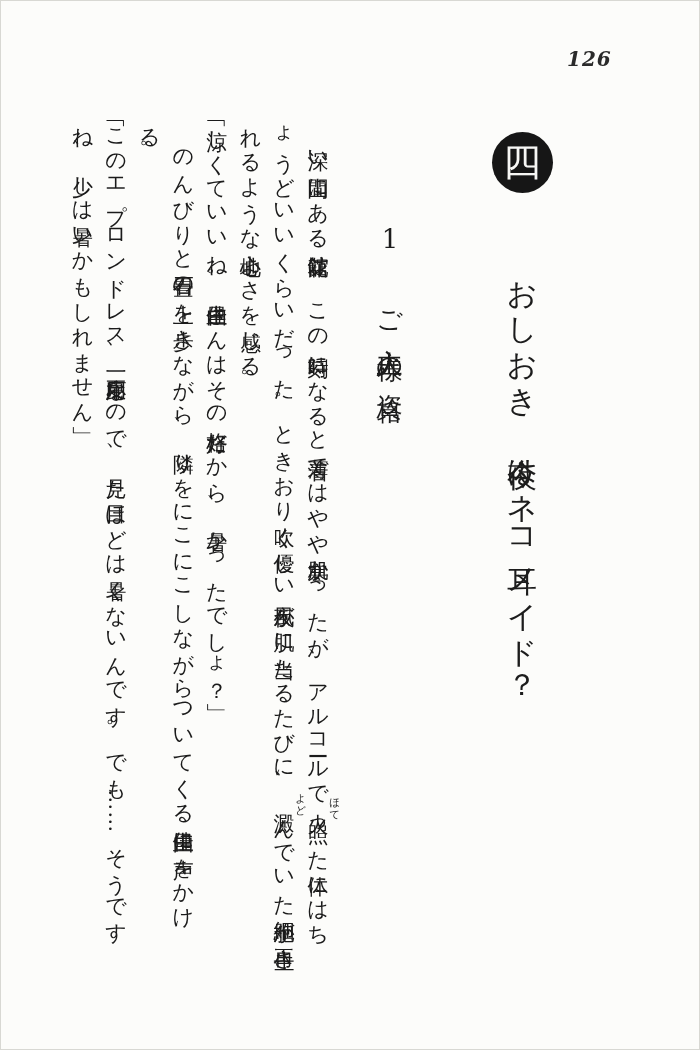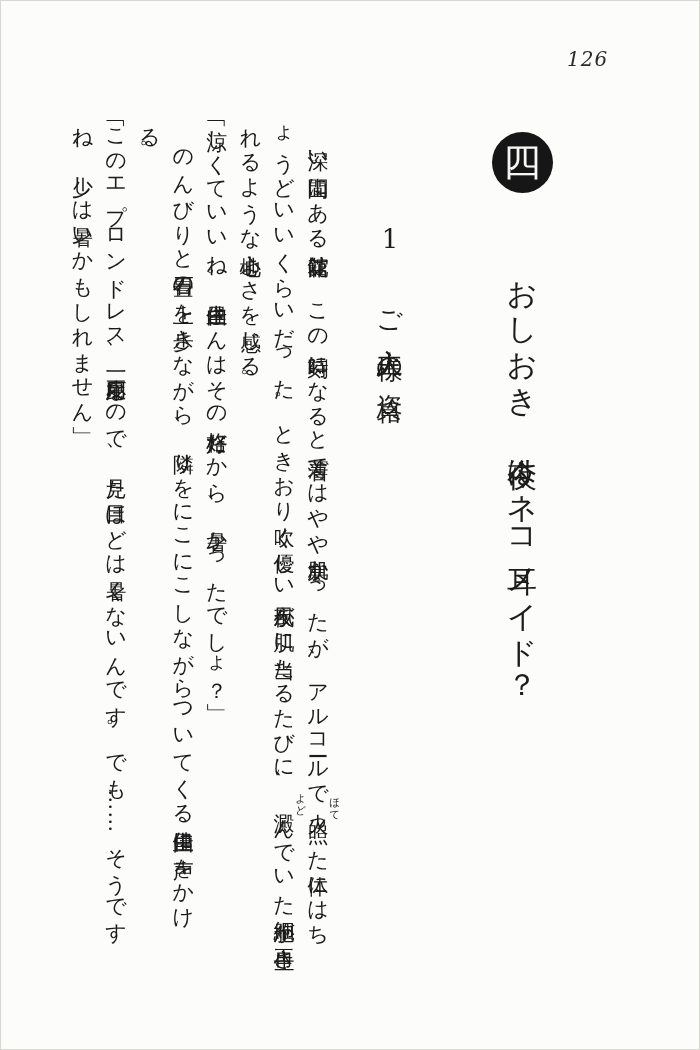--- a/index.html
+++ b/index.html
@@ -20,20 +20,21 @@
   }
   
   .page-number {
     position: absolute;
     top: 46px;
     left: 566px;
     font-size: 20px;
     font-style: italic;
     letter-spacing: 1px;
     color: #2a2a2a;
+    font-weight: bold;
   }
   
   .chapter-block {
     position: absolute;
     top: 131px;
     left: 487px;
     width: 68px;
     text-align: center;
   }
   .chapter-badge {

